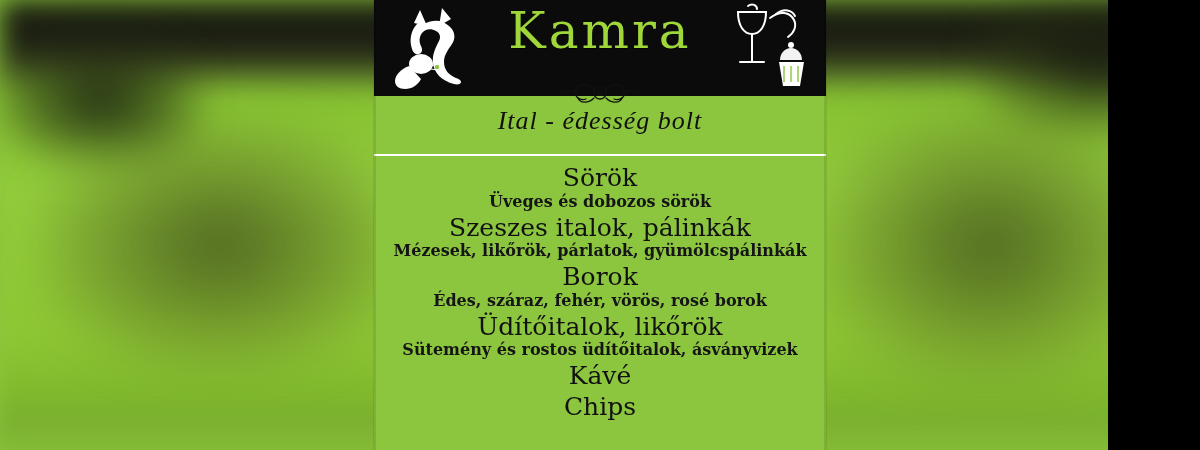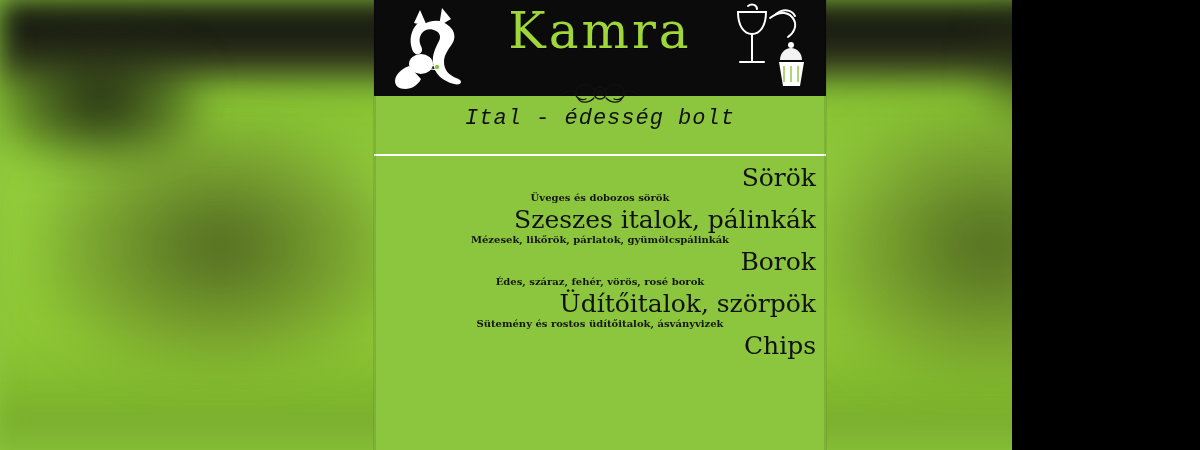--- a/index.html
+++ b/index.html
@@ -9,21 +9,21 @@
   }
   body {
     width: 1200px;
     height: 450px;
     overflow: hidden;
     font-family: "Liberation Sans", sans-serif;
   }
 
   .poster-frame {
     position: relative;
-    width: 1012px;
+    width: 1108px;
     height: 450px;
     overflow: hidden;
   }
 
   
   .bg {
     position: absolute;
     inset: 0;
     background: #8cc63e;
   }
@@ -154,22 +154,22 @@
     height: 58px;
     background: #8cc63f;
     border-bottom: 2px solid #ffffff;
   }
   .subtitle {
     position: absolute;
     left: 0;
     right: 0;
     top: 10px;
     text-align: center;
-    font-family: Liberation Mono, monospace;
-    font-size: 22px;
+    font-family: Liberation Serif, serif;
+    font-size: 26px;
     font-style: italic;
     color: #111;
     letter-spacing: 1px;
     font-weight: 400;
   }
   .band-rule {
     position: absolute;
     left: 6px;
     right: 6px;
     bottom: -2px;
@@ -183,25 +183,24 @@
   }
   .cat-block {
     margin-bottom: 2px;
   }
   .cat-title {
     font-family: "DejaVu Serif", serif;
     font-size: 25px;
     color: #111;
     line-height: 1.14;
     font-weight: 400;
-    text-align: right;
   }
   .cat-desc {
     font-family: "DejaVu Serif", serif;
-    font-size: 10px;
+    font-size: 16px;
     font-weight: bold;
     color: #151515;
     line-height: 1.25;
     margin-top: -1px;
   }
 
   .edge-left, .edge-right {
     position: absolute;
     top: 0;
     width: 2px;
@@ -296,25 +295,26 @@
         <div class="cat-title">Szeszes italok, pálinkák</div>
         <div class="cat-desc">Mézesek, likőrök, párlatok, gyümölcspálinkák</div>
       </div>
 
       <div class="cat-block">
         <div class="cat-title">Borok</div>
         <div class="cat-desc">Édes, száraz, fehér, vörös, rosé borok</div>
       </div>
 
       <div class="cat-block">
-        <div class="cat-title">Üdítőitalok, szörpök</div>
+        <div class="cat-title">Üdítőitalok, likőrök</div>
         <div class="cat-desc">Sütemény és rostos üdítőitalok, ásványvizek</div>
       </div>
 
       <div class="cat-block">
+        <div class="cat-title">Kávé</div>
       </div>
 
 
       <div class="cat-block">
         <div class="cat-title">Chips</div>
         <div class="cat-desc"></div>
       </div>
 
     </div>
 

